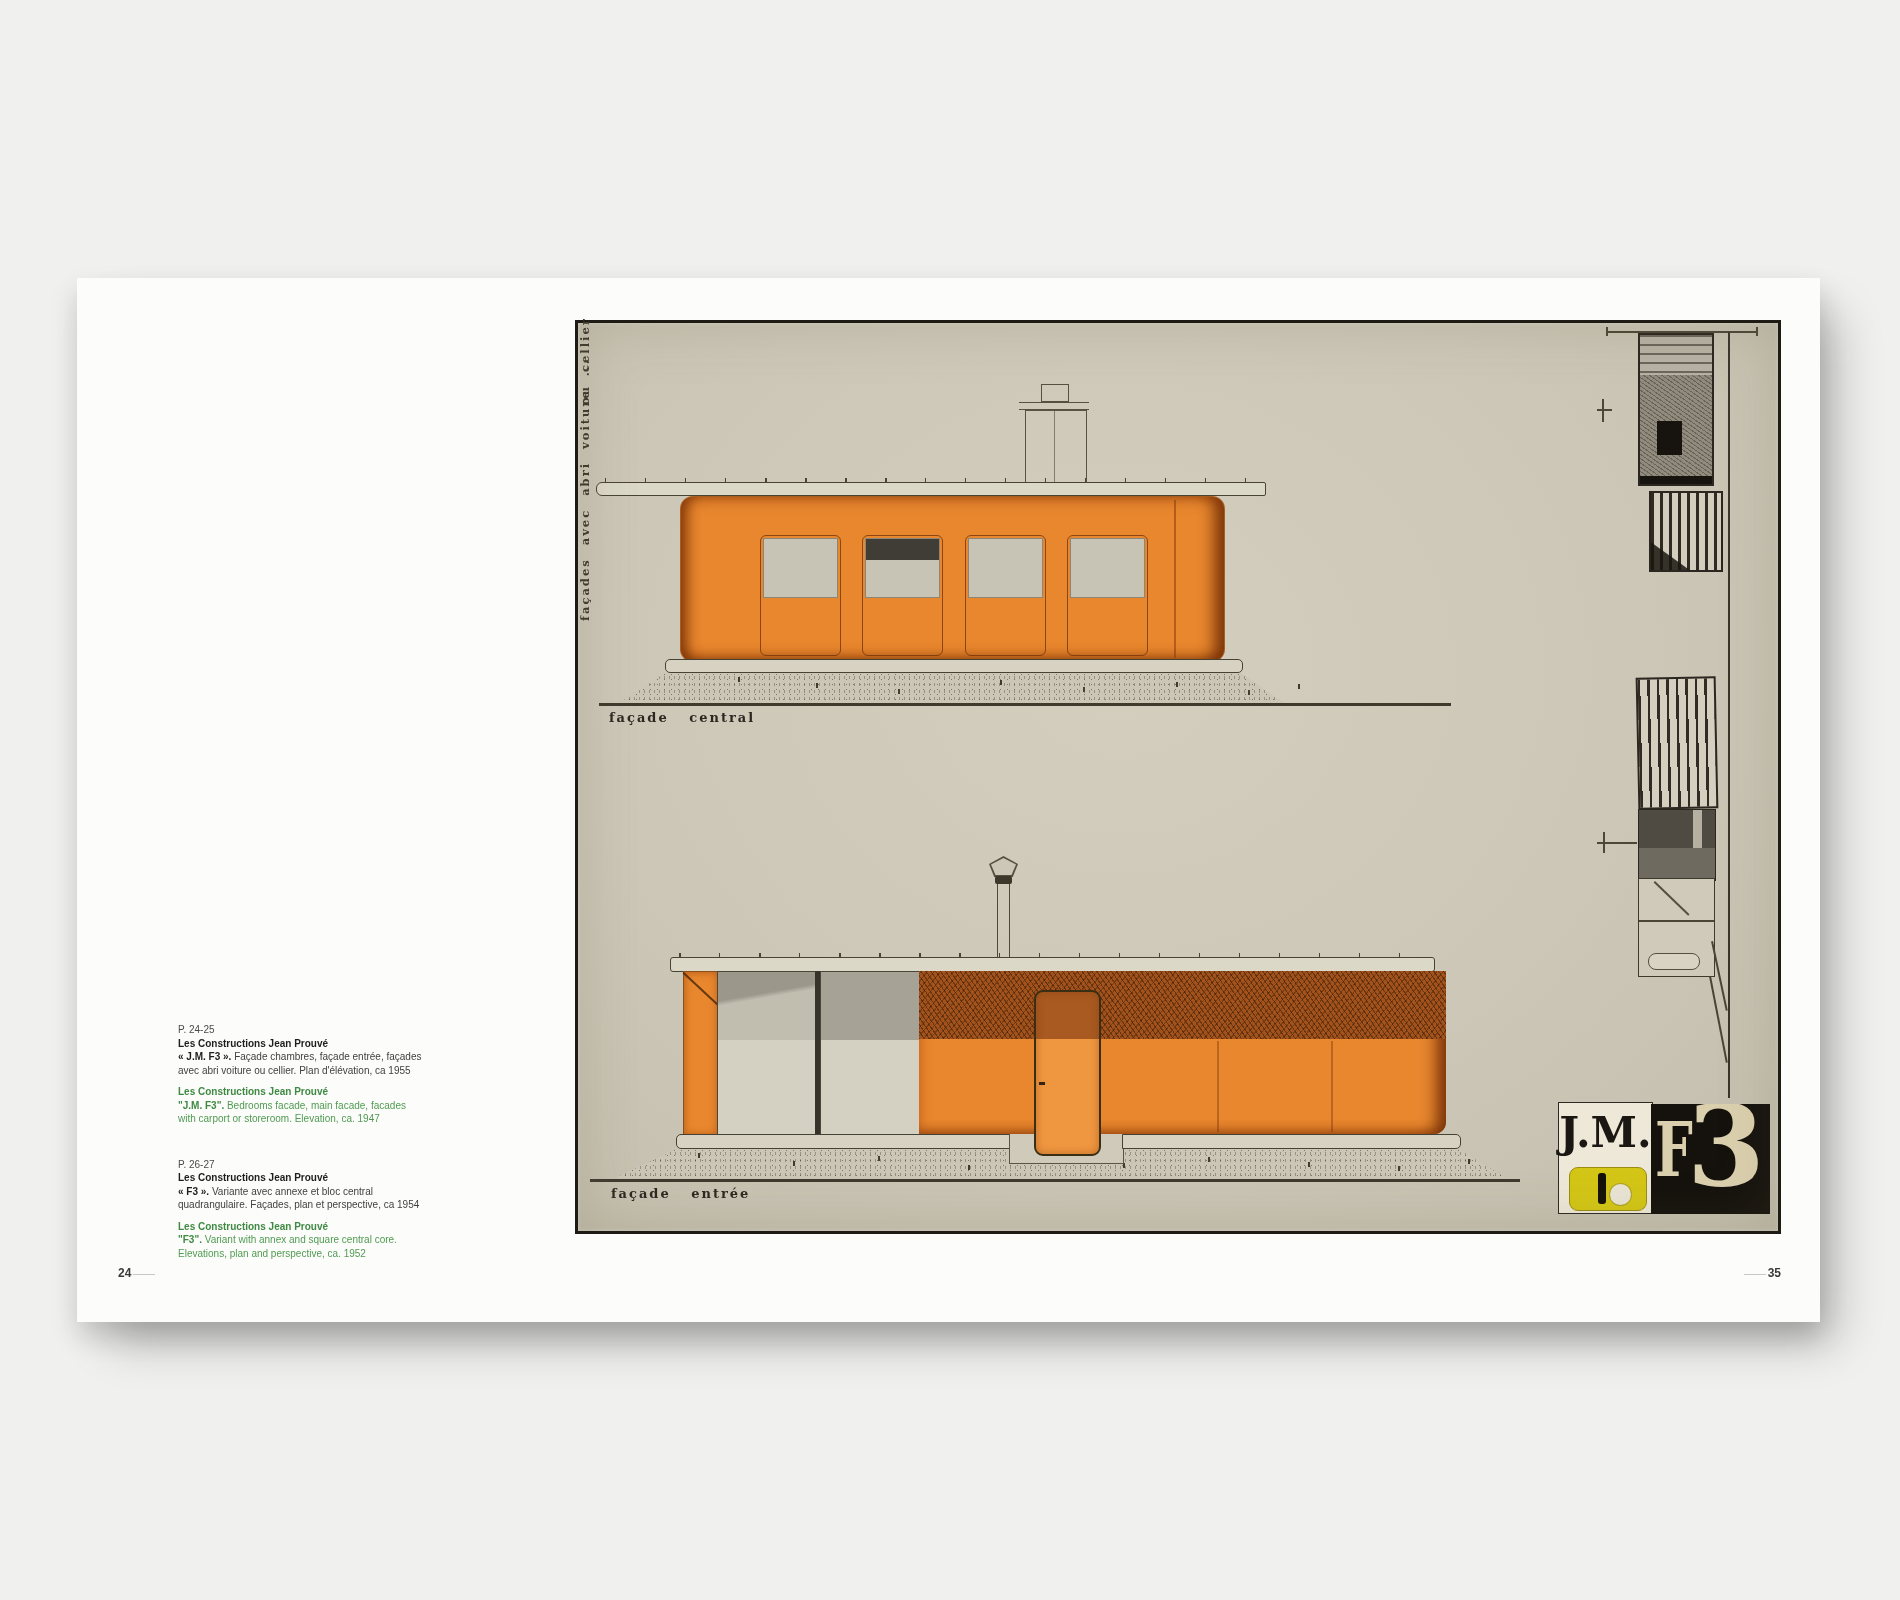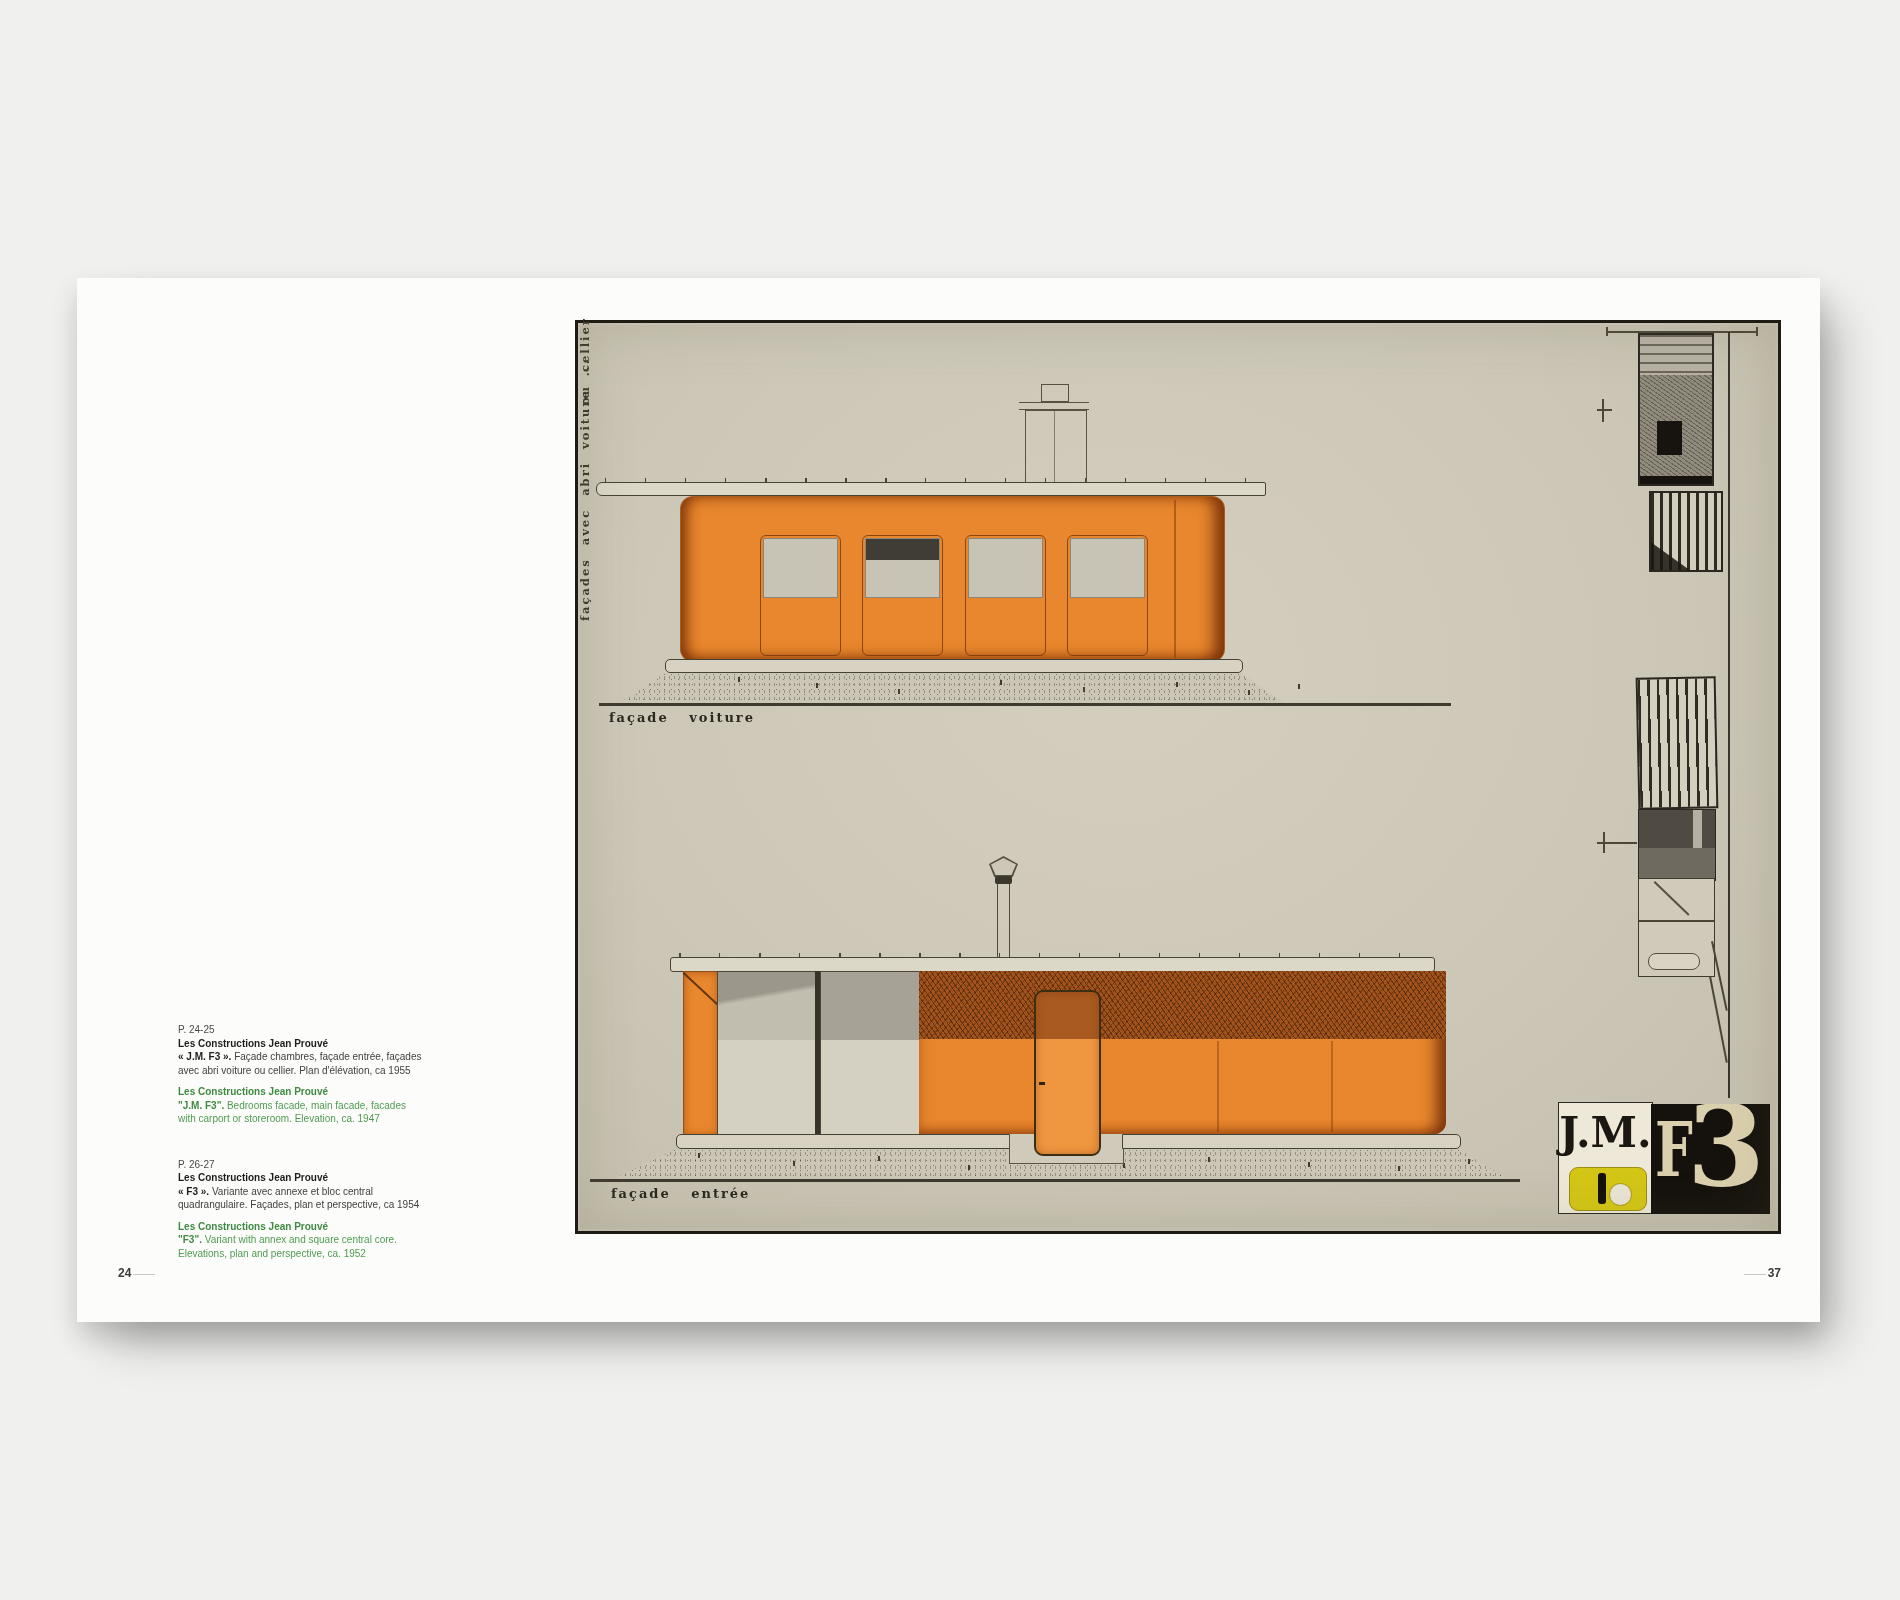--- a/index.html
+++ b/index.html
@@ -105,21 +105,21 @@
         </div>
         <div class="cap-en">
           <div class="b">Les Constructions Jean Prouvé</div>
           <div><span class="b">"F3".</span><span> Variant with annex and square central core.</span></div>
           <div>Elevations, plan and perspective, ca. 1952</div>
         </div>
       </div>
     </div>
 
     <div class="pn" style="left:41px;"><span>24</span><span class="pn-rule"></span></div>
-    <div class="pn" style="left:1648px;width:56px;text-align:right;"><span class="pn-rule"></span><span>37</span></div>
+    <div class="pn" style="left:1648px;width:56px;text-align:right;"><span class="pn-rule"></span><span>35</span></div>
 
     <div class="plate">
 
       <div class="abs" style="left:463px;top:61px;width:26px;height:16px;border:1.5px solid #57503f;"></div>
       <div class="abs" style="left:441px;top:79px;width:70px;height:6px;border-top:1.5px solid #57503f;border-bottom:1.5px solid #57503f;"></div>
       <div class="abs" style="left:447px;top:87px;width:60px;height:72px;border:1.5px solid #5a5342;background:linear-gradient(90deg,transparent 47%,rgba(90,83,66,.65) 47% 49%,transparent 49%);"></div>
 
       <div class="roof abs" style="left:18px;top:159px;width:668px;height:12px;border-radius:6px 2px 2px 6px;"></div>
 
       <div class="mound abs" style="left:41px;top:349px;width:665px;height:31px;clip-path:polygon(0 100%,6.9% 3%,93.5% 3%,100% 100%);"></div>
@@ -138,21 +138,21 @@
         <div class="panel" style="left:284px;">
             <div class="win"></div>
           </div>
         <div class="panel" style="left:386px;">
             <div class="win"></div>
           </div>
       </div>
 
       <div class="slab abs" style="left:87px;top:336px;width:576px;height:12px;"></div>
       <div class="groundline abs" style="left:21px;top:380px;width:852px;"></div>
-      <div class="stencil abs" style="left:31px;top:387px;">façade voiture</div>
+      <div class="stencil abs" style="left:31px;top:387px;">façade central</div>
 
       <div class="abs" style="left:411px;top:533px;width:29px;height:21px;background:#55503e;clip-path:polygon(50% 0,100% 38%,82% 100%,18% 100%,0 38%);">
         <div class="abs" style="left:2px;top:2px;right:2px;bottom:2px;background:#ccc7b7;clip-path:polygon(50% 0,100% 38%,82% 100%,18% 100%,0 38%);"></div>
       </div>
       <div class="abs" style="left:417px;top:553px;width:17px;height:8px;background:#3c372b;border-radius:2px;"></div>
       <div class="abs" style="left:419px;top:561px;width:11px;height:74px;border-left:1.5px solid #4e4938;border-right:1.5px solid #4e4938;"></div>
 
       <div class="roof abs" style="left:92px;top:634px;width:763px;height:13px;border-radius:3px;"></div>
 
       <div class="mound abs" style="left:37px;top:825px;width:891px;height:30px;clip-path:polygon(0 100%,6.9% 3%,94.7% 3%,100% 100%);"></div>

